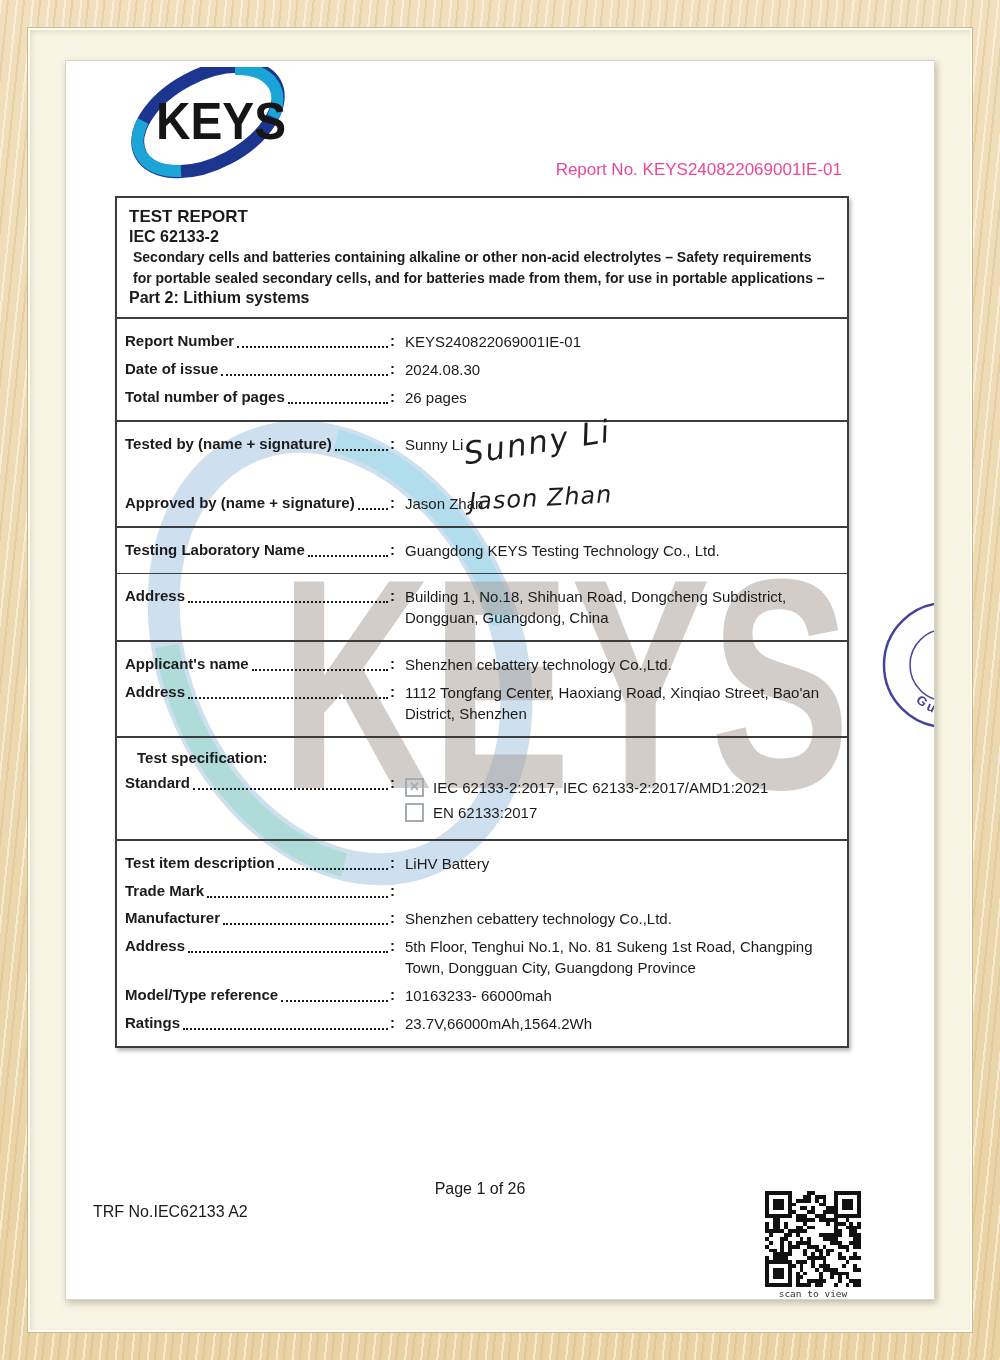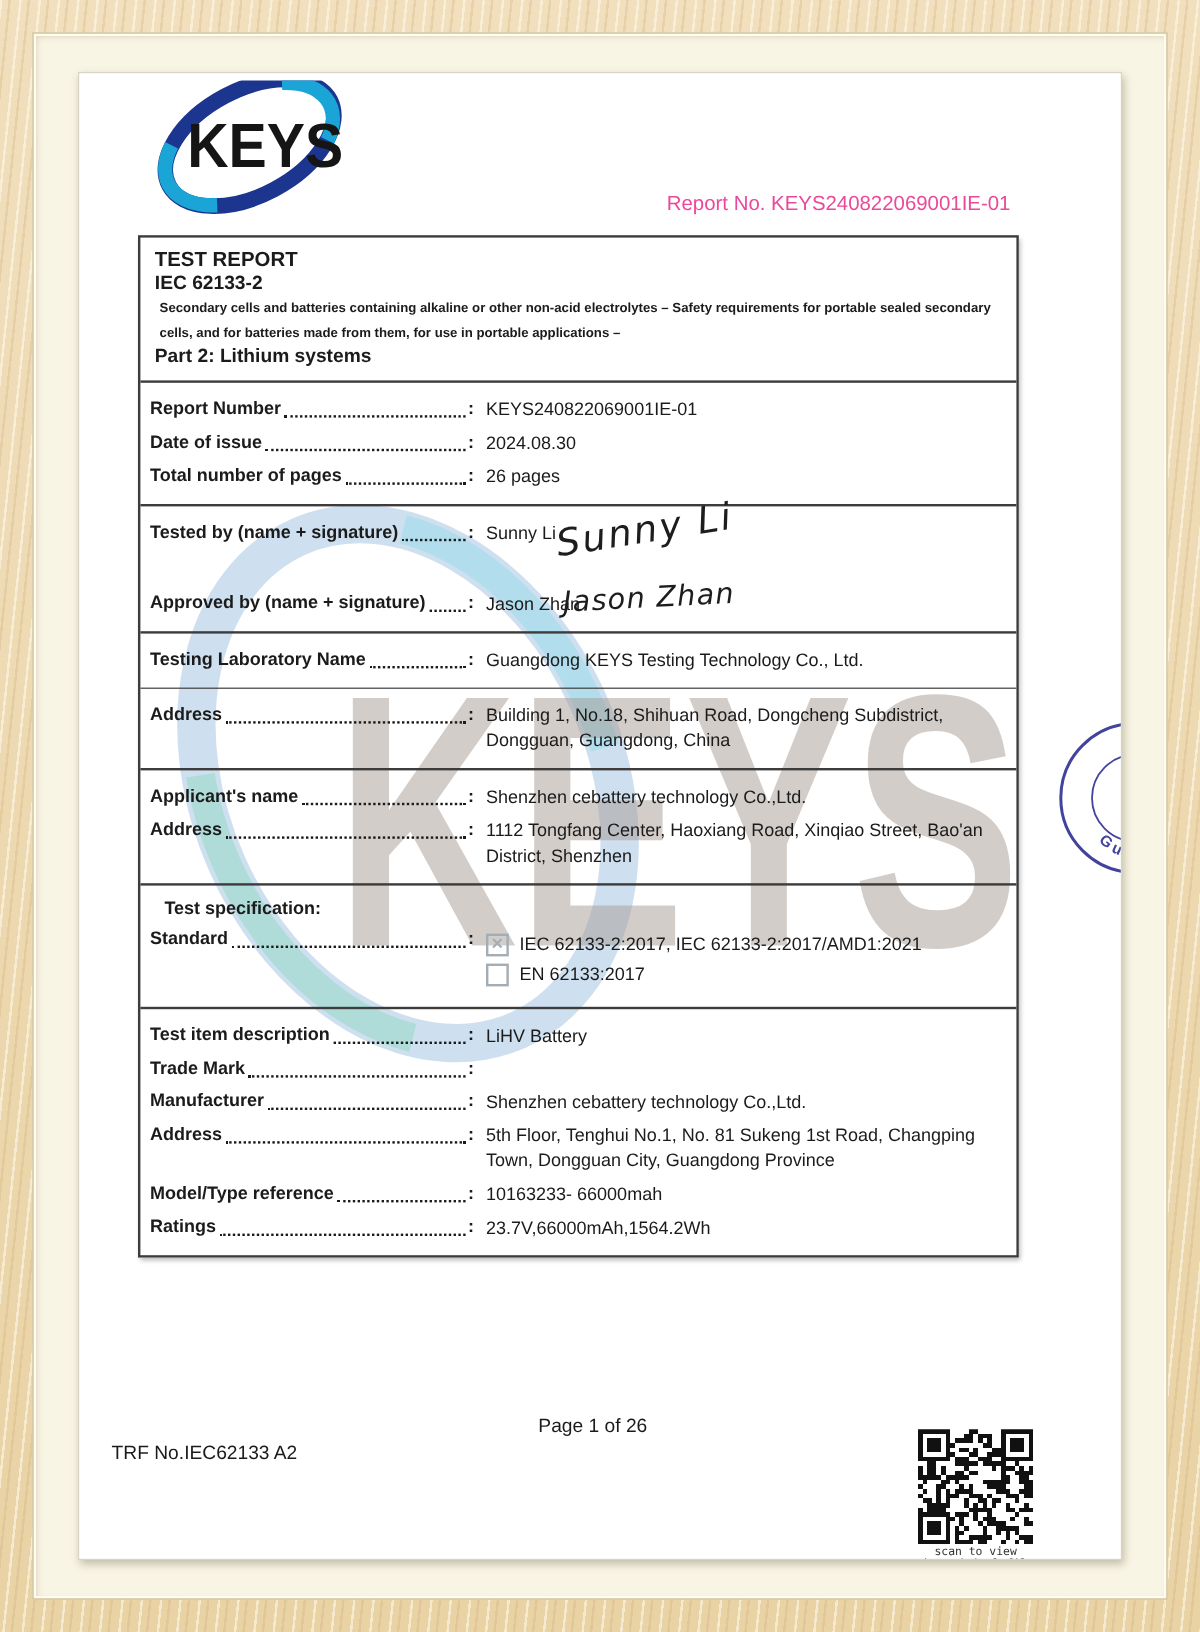--- a/index.html
+++ b/index.html
@@ -32,41 +32,41 @@
   .tbl{
     position:absolute;left:49px;top:135px;width:730px;
     border:2px solid #3c3c3c;background:transparent;
     box-shadow:2px 3px 4px rgba(0,0,0,.28);
   }
   .sec{border-bottom:2px solid #3c3c3c;padding:5px 8px;position:relative;}
   .sec:last-child{border-bottom:none;}
   .sec-title{font-weight:bold;padding:9px 12px 10px;}
   .t1{font-size:17px;}
   .t2{font-size:16px;margin-top:1px;}
-  .t3{font-size:11px;line-height:20.5px;margin-top:1px;padding:0 4px;}
+  .t3{font-size:14px;line-height:20.5px;margin-top:1px;padding:0 4px;}
   .t4{font-size:16px;margin-top:1px;}
   .row{display:flex;align-items:flex-start;margin:7px 0;}
   .lab{display:flex;width:270px;flex:none;font-weight:bold;font-size:15px;line-height:20px;}
   .lt{white-space:nowrap;}
   .dots{flex:1;border-bottom:2px dotted #1b1b1b;margin:0 2px 3px 3px;min-width:6px;}
   .cl{font-weight:bold;}
   .val{flex:1;padding-left:10px;font-size:15px;line-height:21px;}
   .sec-sign{min-height:86px;}
   .row-approved{margin-top:38px;}
   .sig{position:absolute;color:#1d1d1d;font-style:italic;font-family:"DejaVu Sans",sans-serif;white-space:nowrap;}
   .sig1{left:346px;top:2px;font-size:31px;transform:rotate(-9deg);letter-spacing:2px;}
   .sig2{left:352px;top:62px;font-size:24px;transform:rotate(-3deg);letter-spacing:1px;}
   .spec-head{font-weight:bold;font-size:15px;margin:6px 12px 4px;}
   .opt{display:flex;align-items:center;margin:4px 0;}
   .cb{
     width:15px;height:15px;flex:none;border:2px solid #a3adb5;margin-right:9px;
     color:#a3adb5;font-size:13px;line-height:14px;text-align:center;font-weight:bold;
   }
   
-  .page{position:absolute;left:63px;width:730px;top:1119px;text-align:center;font-size:16px;}
+  .page{position:absolute;left:49px;width:730px;top:1119px;text-align:center;font-size:16px;}
   .trf{position:absolute;left:27px;top:1142px;font-size:16px;}
   .qr{position:absolute;left:699px;top:1130px;width:96px;height:96px;}
   .qrcap{
     position:absolute;left:672px;top:1228px;width:150px;text-align:center;
     font-family:"DejaVu Sans Mono",monospace;font-size:9.5px;line-height:10px;color:#333;
   }
 </style>
 </head>
 <body>
 

